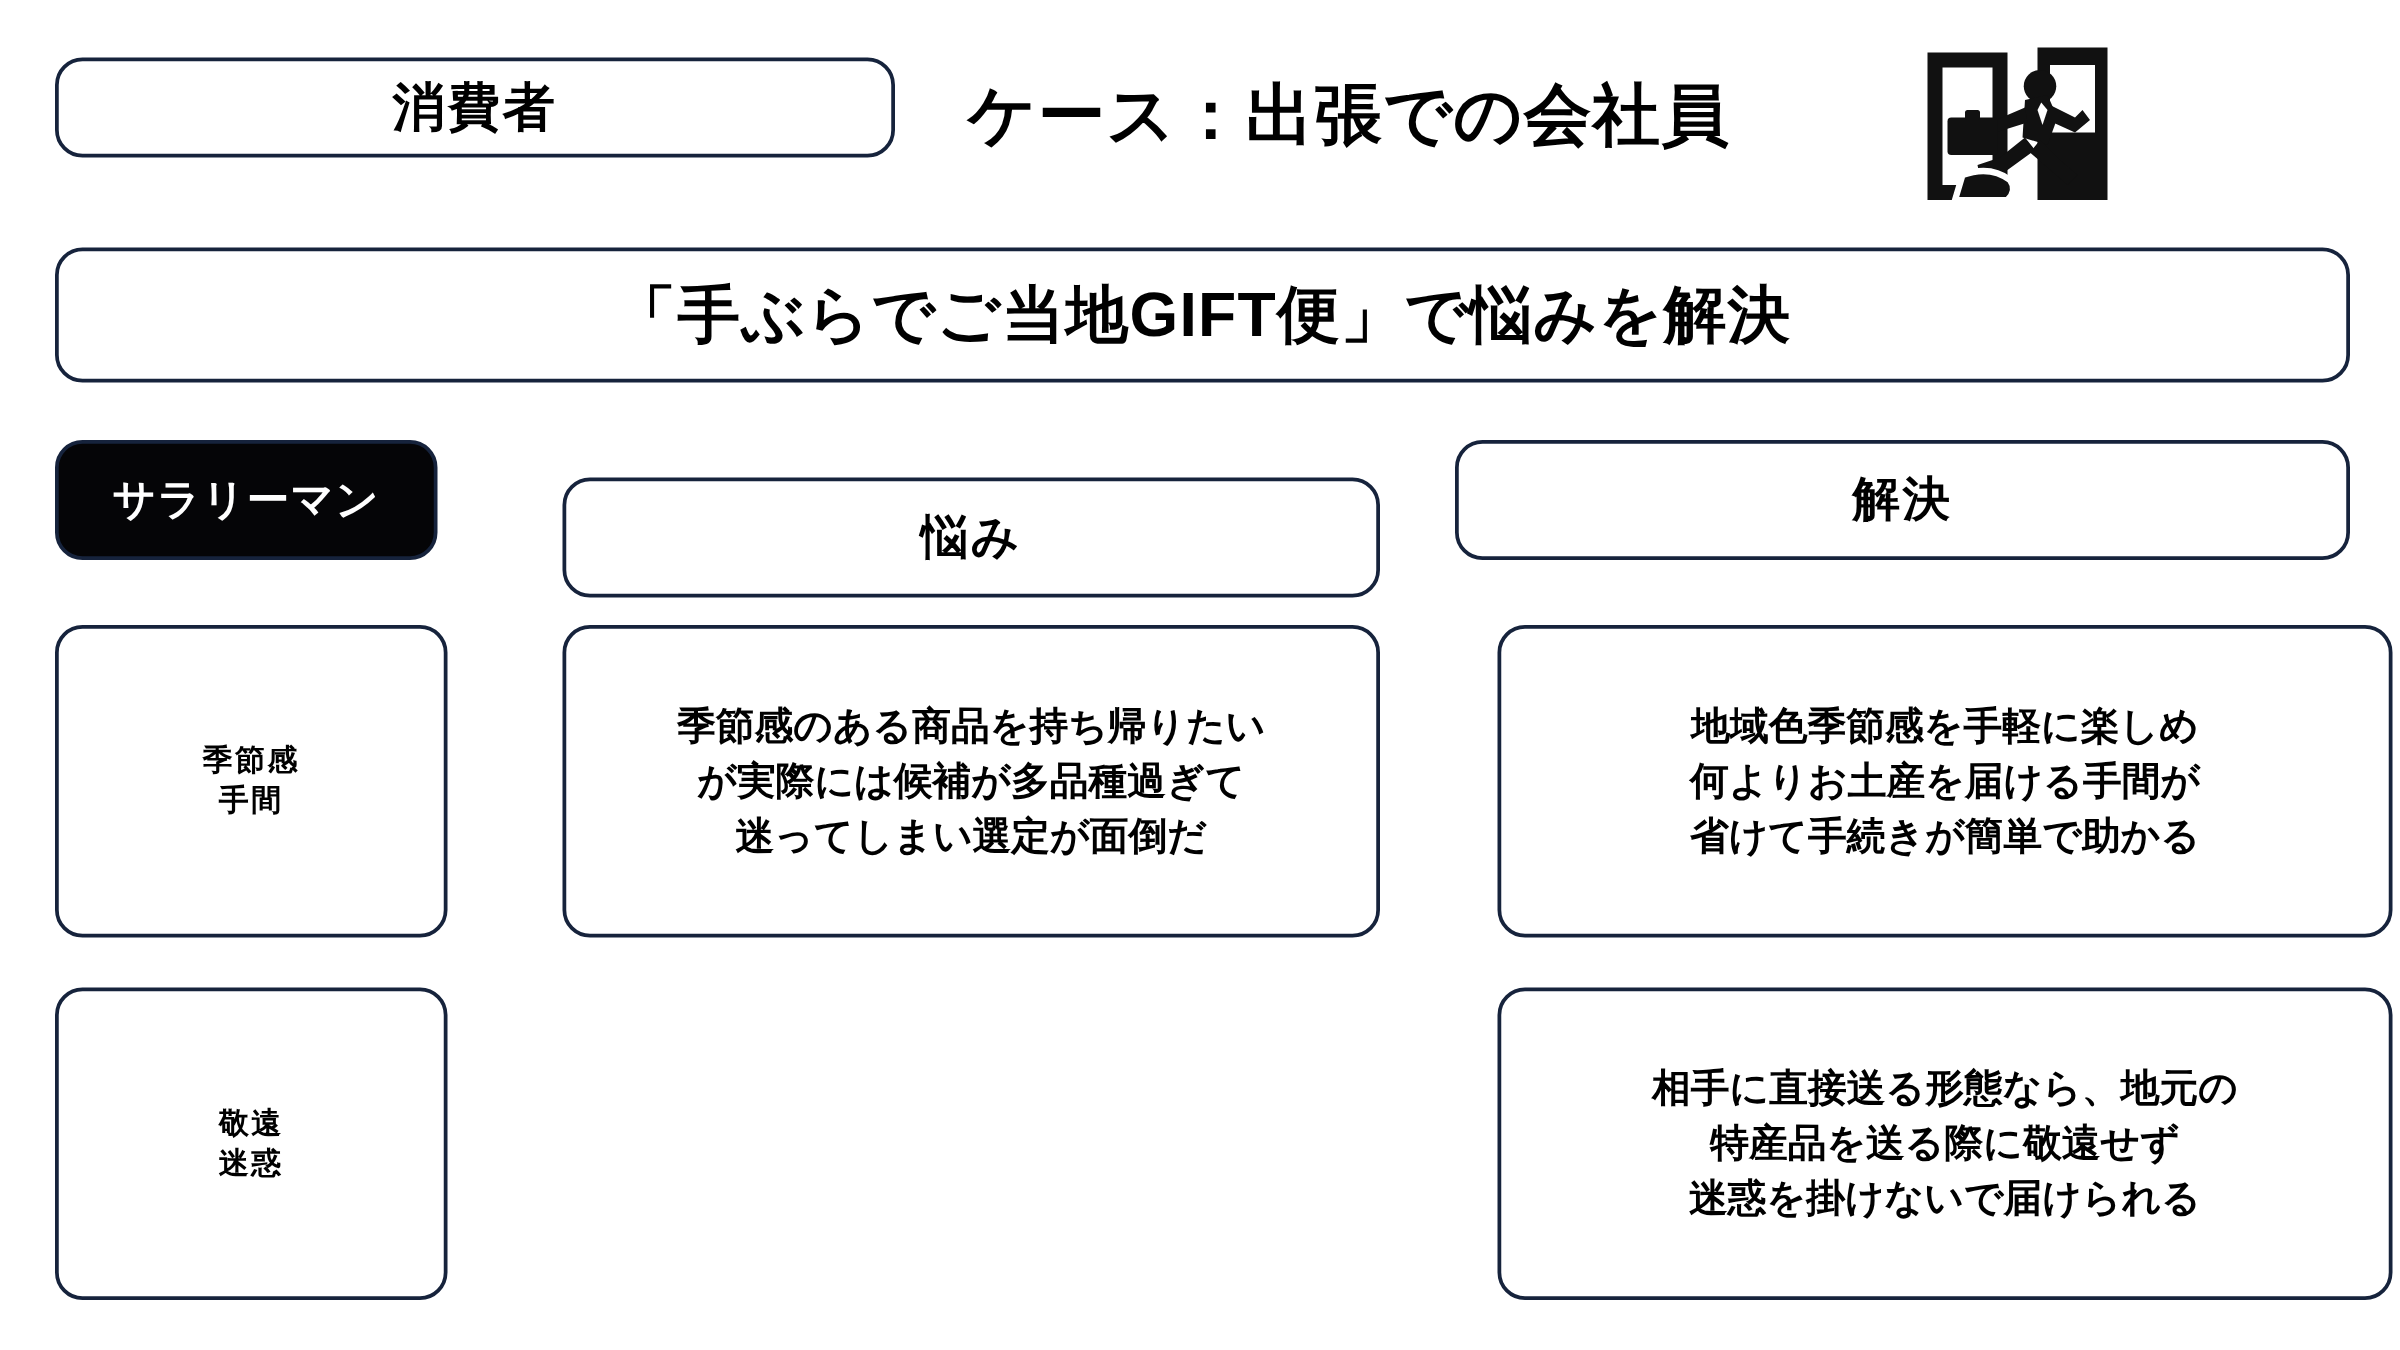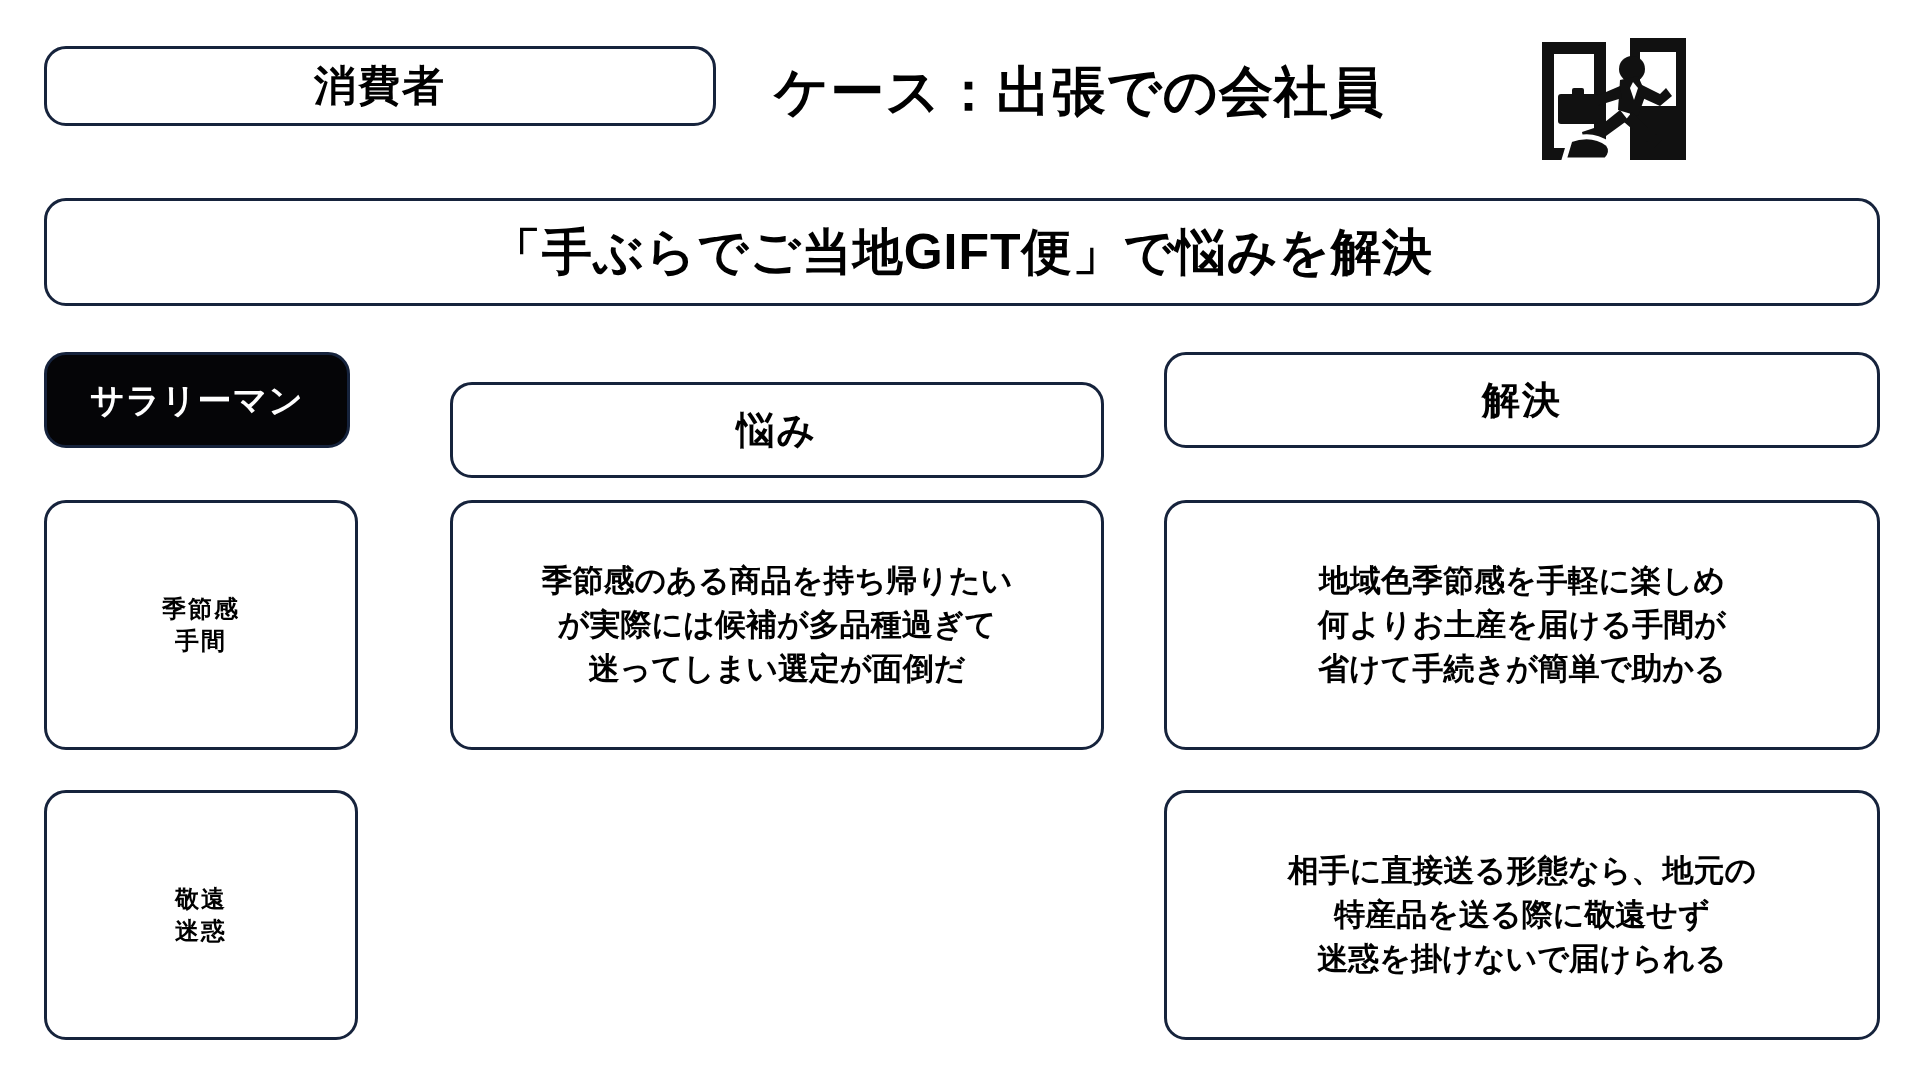--- a/index.html
+++ b/index.html
@@ -142,21 +142,21 @@
   .cell-mid {
     position: absolute;
     left: 406px; top: 0px;
     width: 654px; height: 250px;
     font-size: 31px;
     line-height: 1.42;
     padding: 0 34px;
   }
   .cell-right {
     position: absolute;
-    left: 1120px; top: 0px;
+    left: 1154px; top: 0px;
     width: 716px; height: 250px;
     font-size: 31px;
     line-height: 1.42;
     padding: 11px 18px;
   }
 
   .multiline { white-space: pre-line; }
 </style>
 </head>
 <body>

